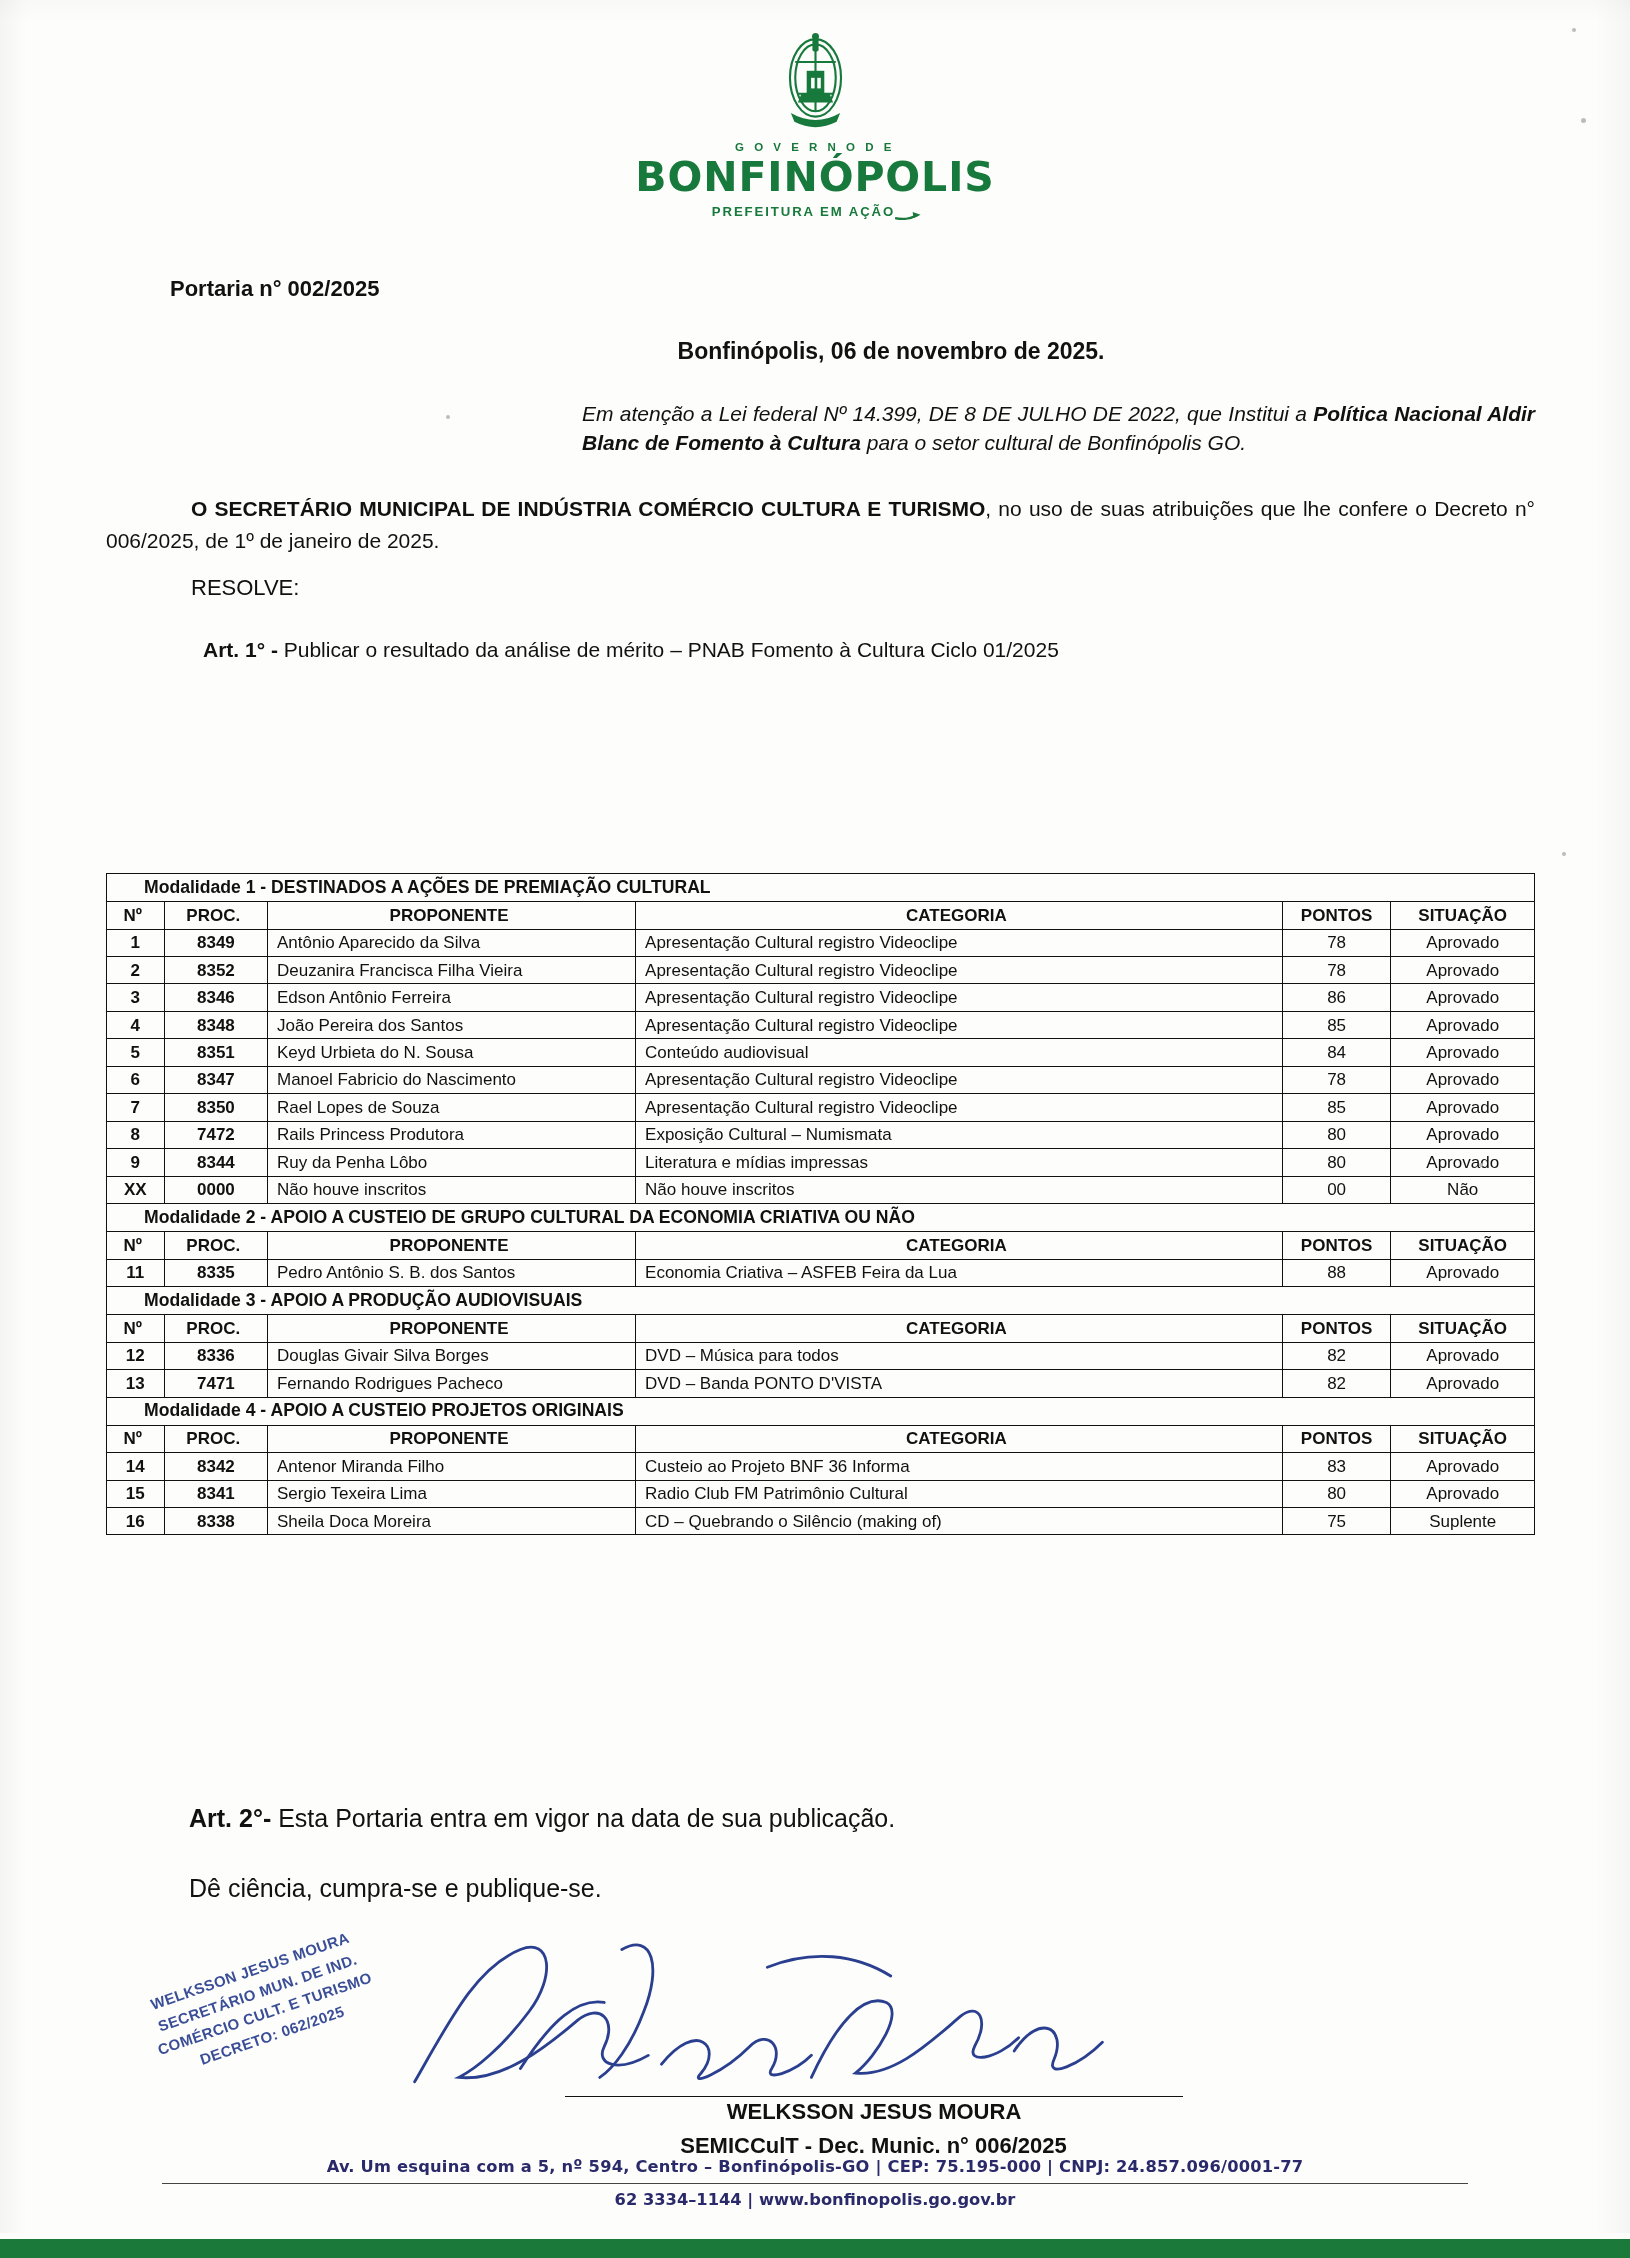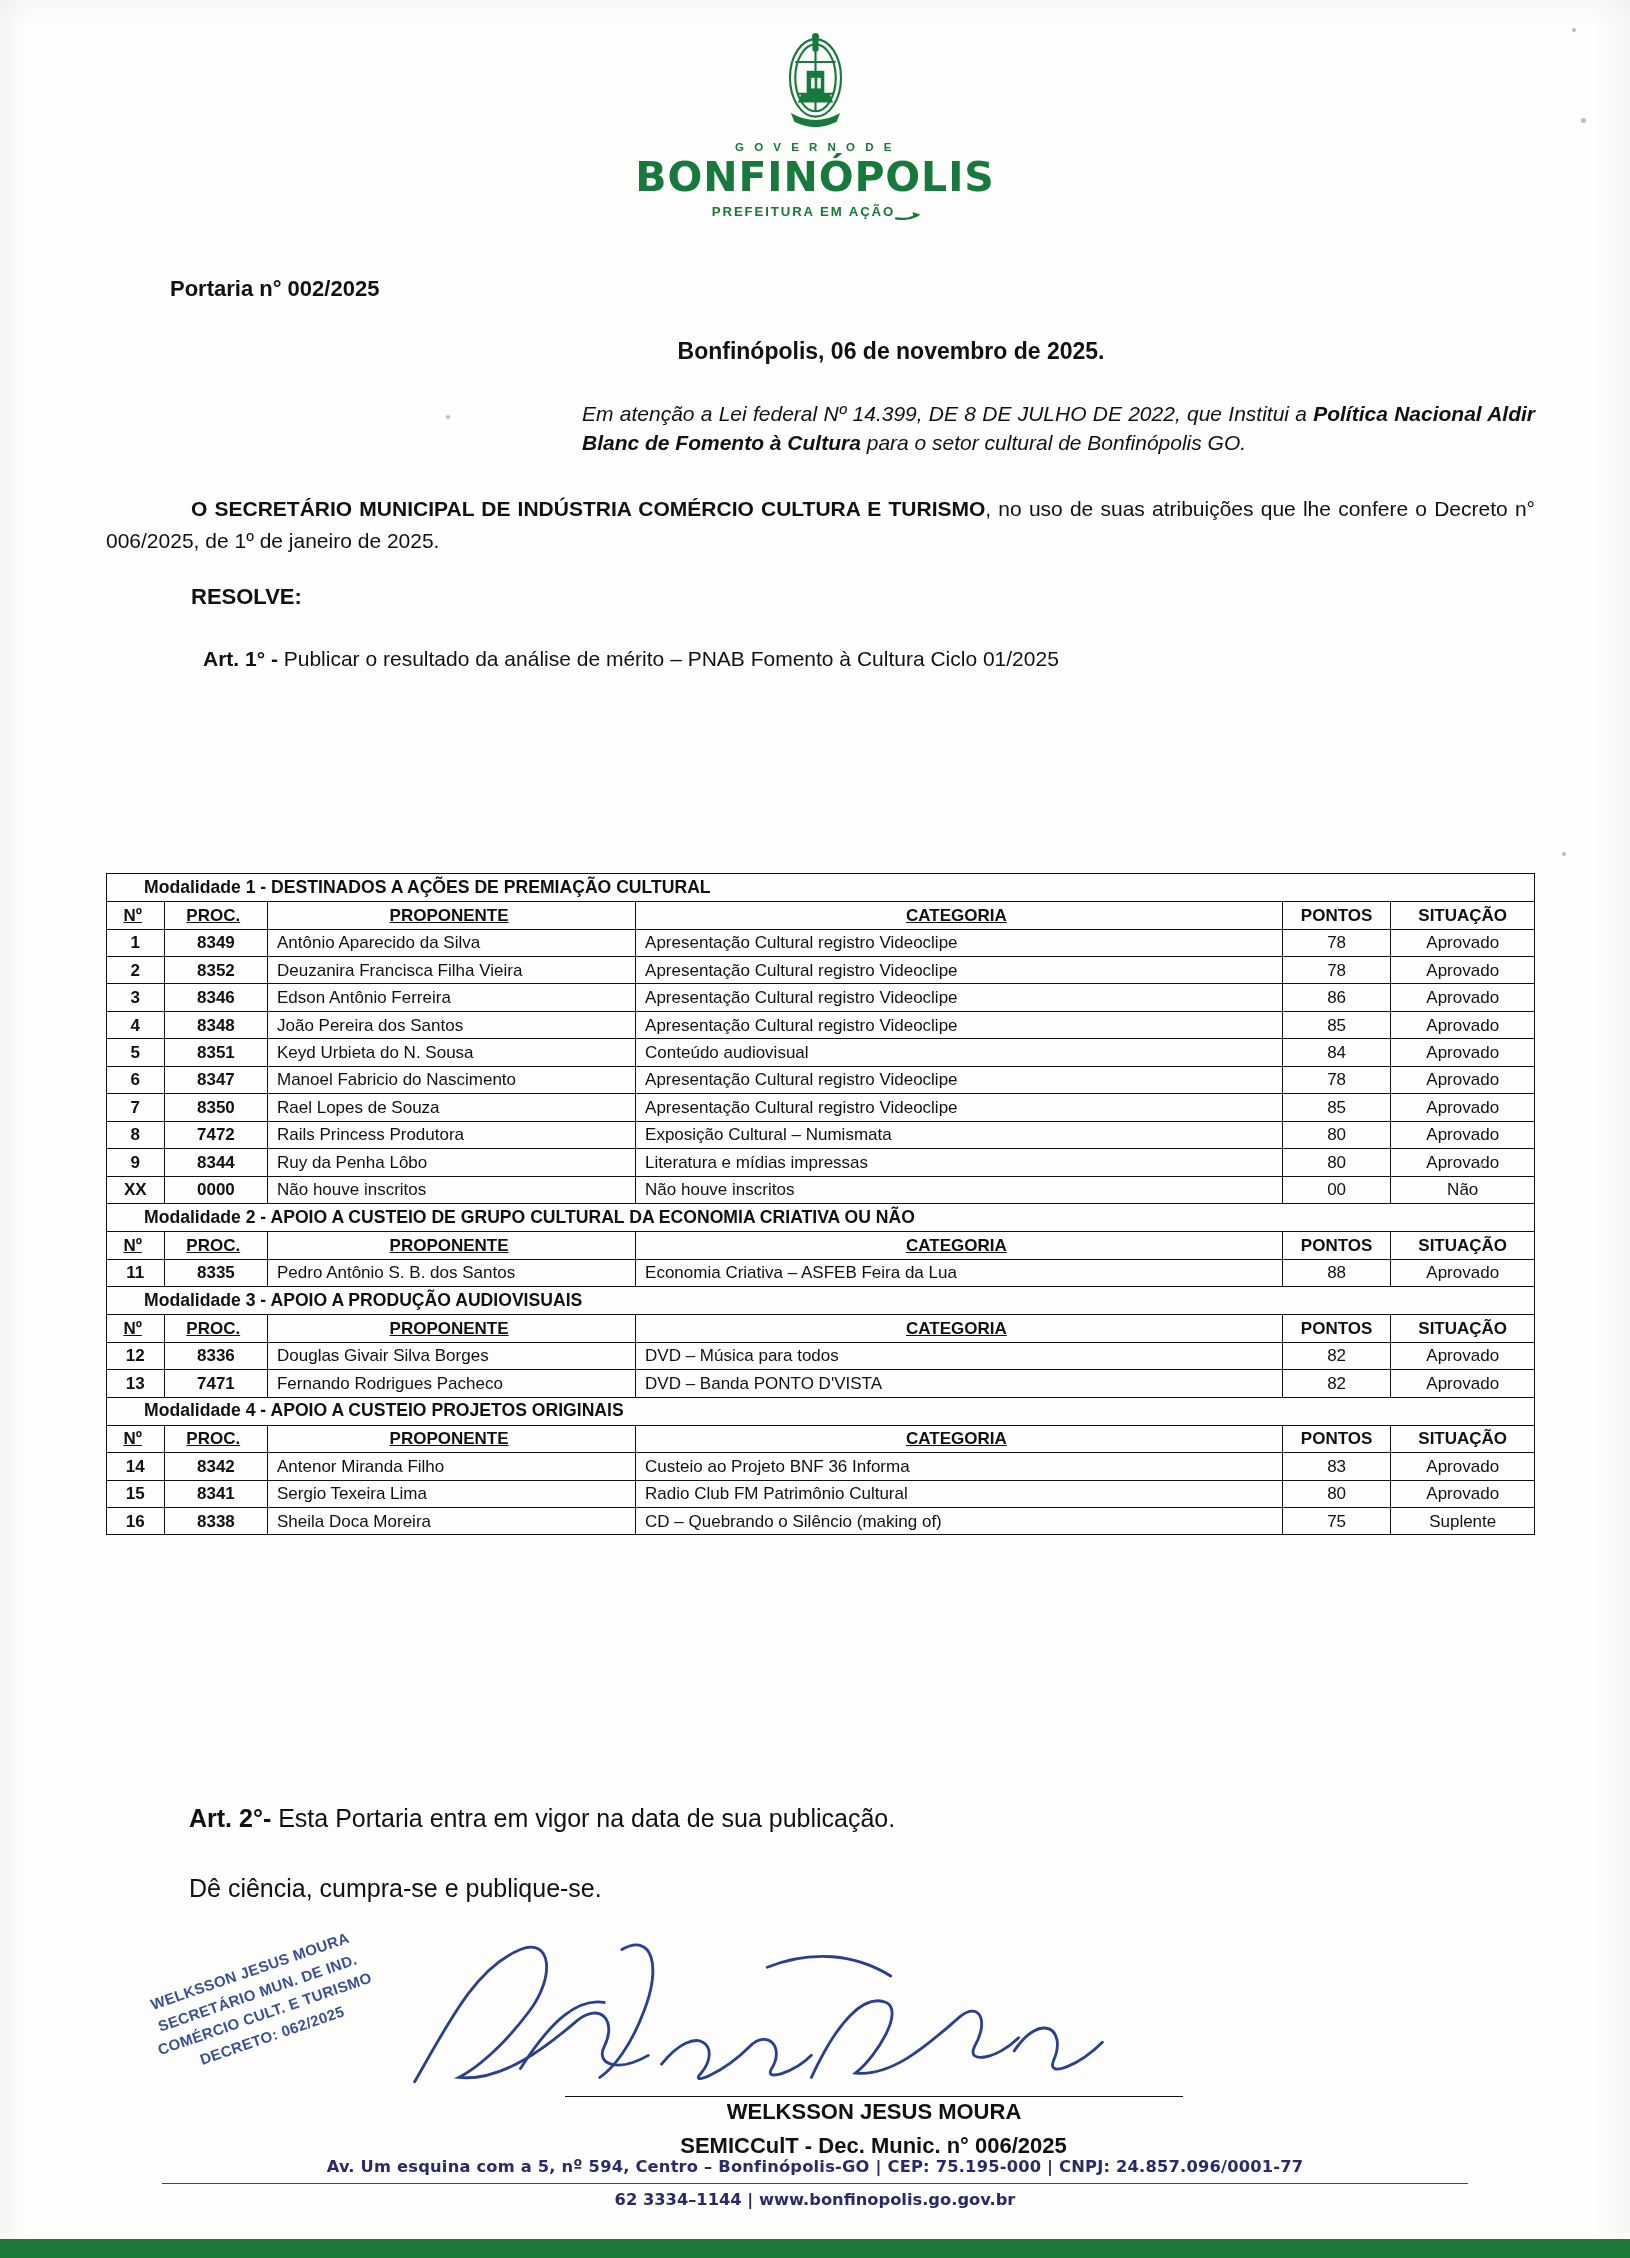--- a/index.html
+++ b/index.html
@@ -119,23 +119,23 @@
   .intro-block b { font-style: italic; font-weight: 700; }
   .para-main {
     margin-top: 35px;
     text-align: justify;
     font-size: 21px;
     line-height: 1.5;
   }
   .para-main .indent { display: inline-block; width: 85px; }
   .para-main b { font-weight: 700; }
   .resolve {
-    margin-top: 25px;
+    margin-top: 16px;
     margin-left: 85px;
-    font-weight: 700;
+    font-weight: 400;
     font-size: 22px;
   }
   .art1 {
     margin-top: 30px;
     font-size: 21px;
     line-height: 1.5;
     text-align: left;
   }
   .art1 .indent { display: inline-block; width: 97px; }
   .art1 b { font-weight: 700; }
@@ -168,21 +168,21 @@
     font-weight: 700;
     text-align: center;
     font-size: 17px;
   }
   .c-num { width: 46px; text-align: center; font-weight: 700; }
   .c-proc { width: 92px; text-align: center; font-weight: 700;}
   .c-prop { width: 353px; text-align: left; padding-left: 8.8px !important;}
   .c-cat { text-align: left; padding-left: 8.8px !important;}
   .c-pts { width: 97px; text-align: center; }
   .c-sit { width: 132px; text-align: center; }
-  .hdr .c-num, .hdr .c-proc, .hdr .c-prop, .hdr .c-cat { padding-left: 0 !important; text-decoration: underline;}
+  .hdr .c-num, .hdr .c-proc, .hdr .c-prop, .hdr .c-cat { padding-left: 0 !important;}
 
   
   .closing {
     position: absolute;
     left: 92px;
     right: 95px;
     top: 1800px;
     font-size: 25px;
     line-height: 1.5;
   }

